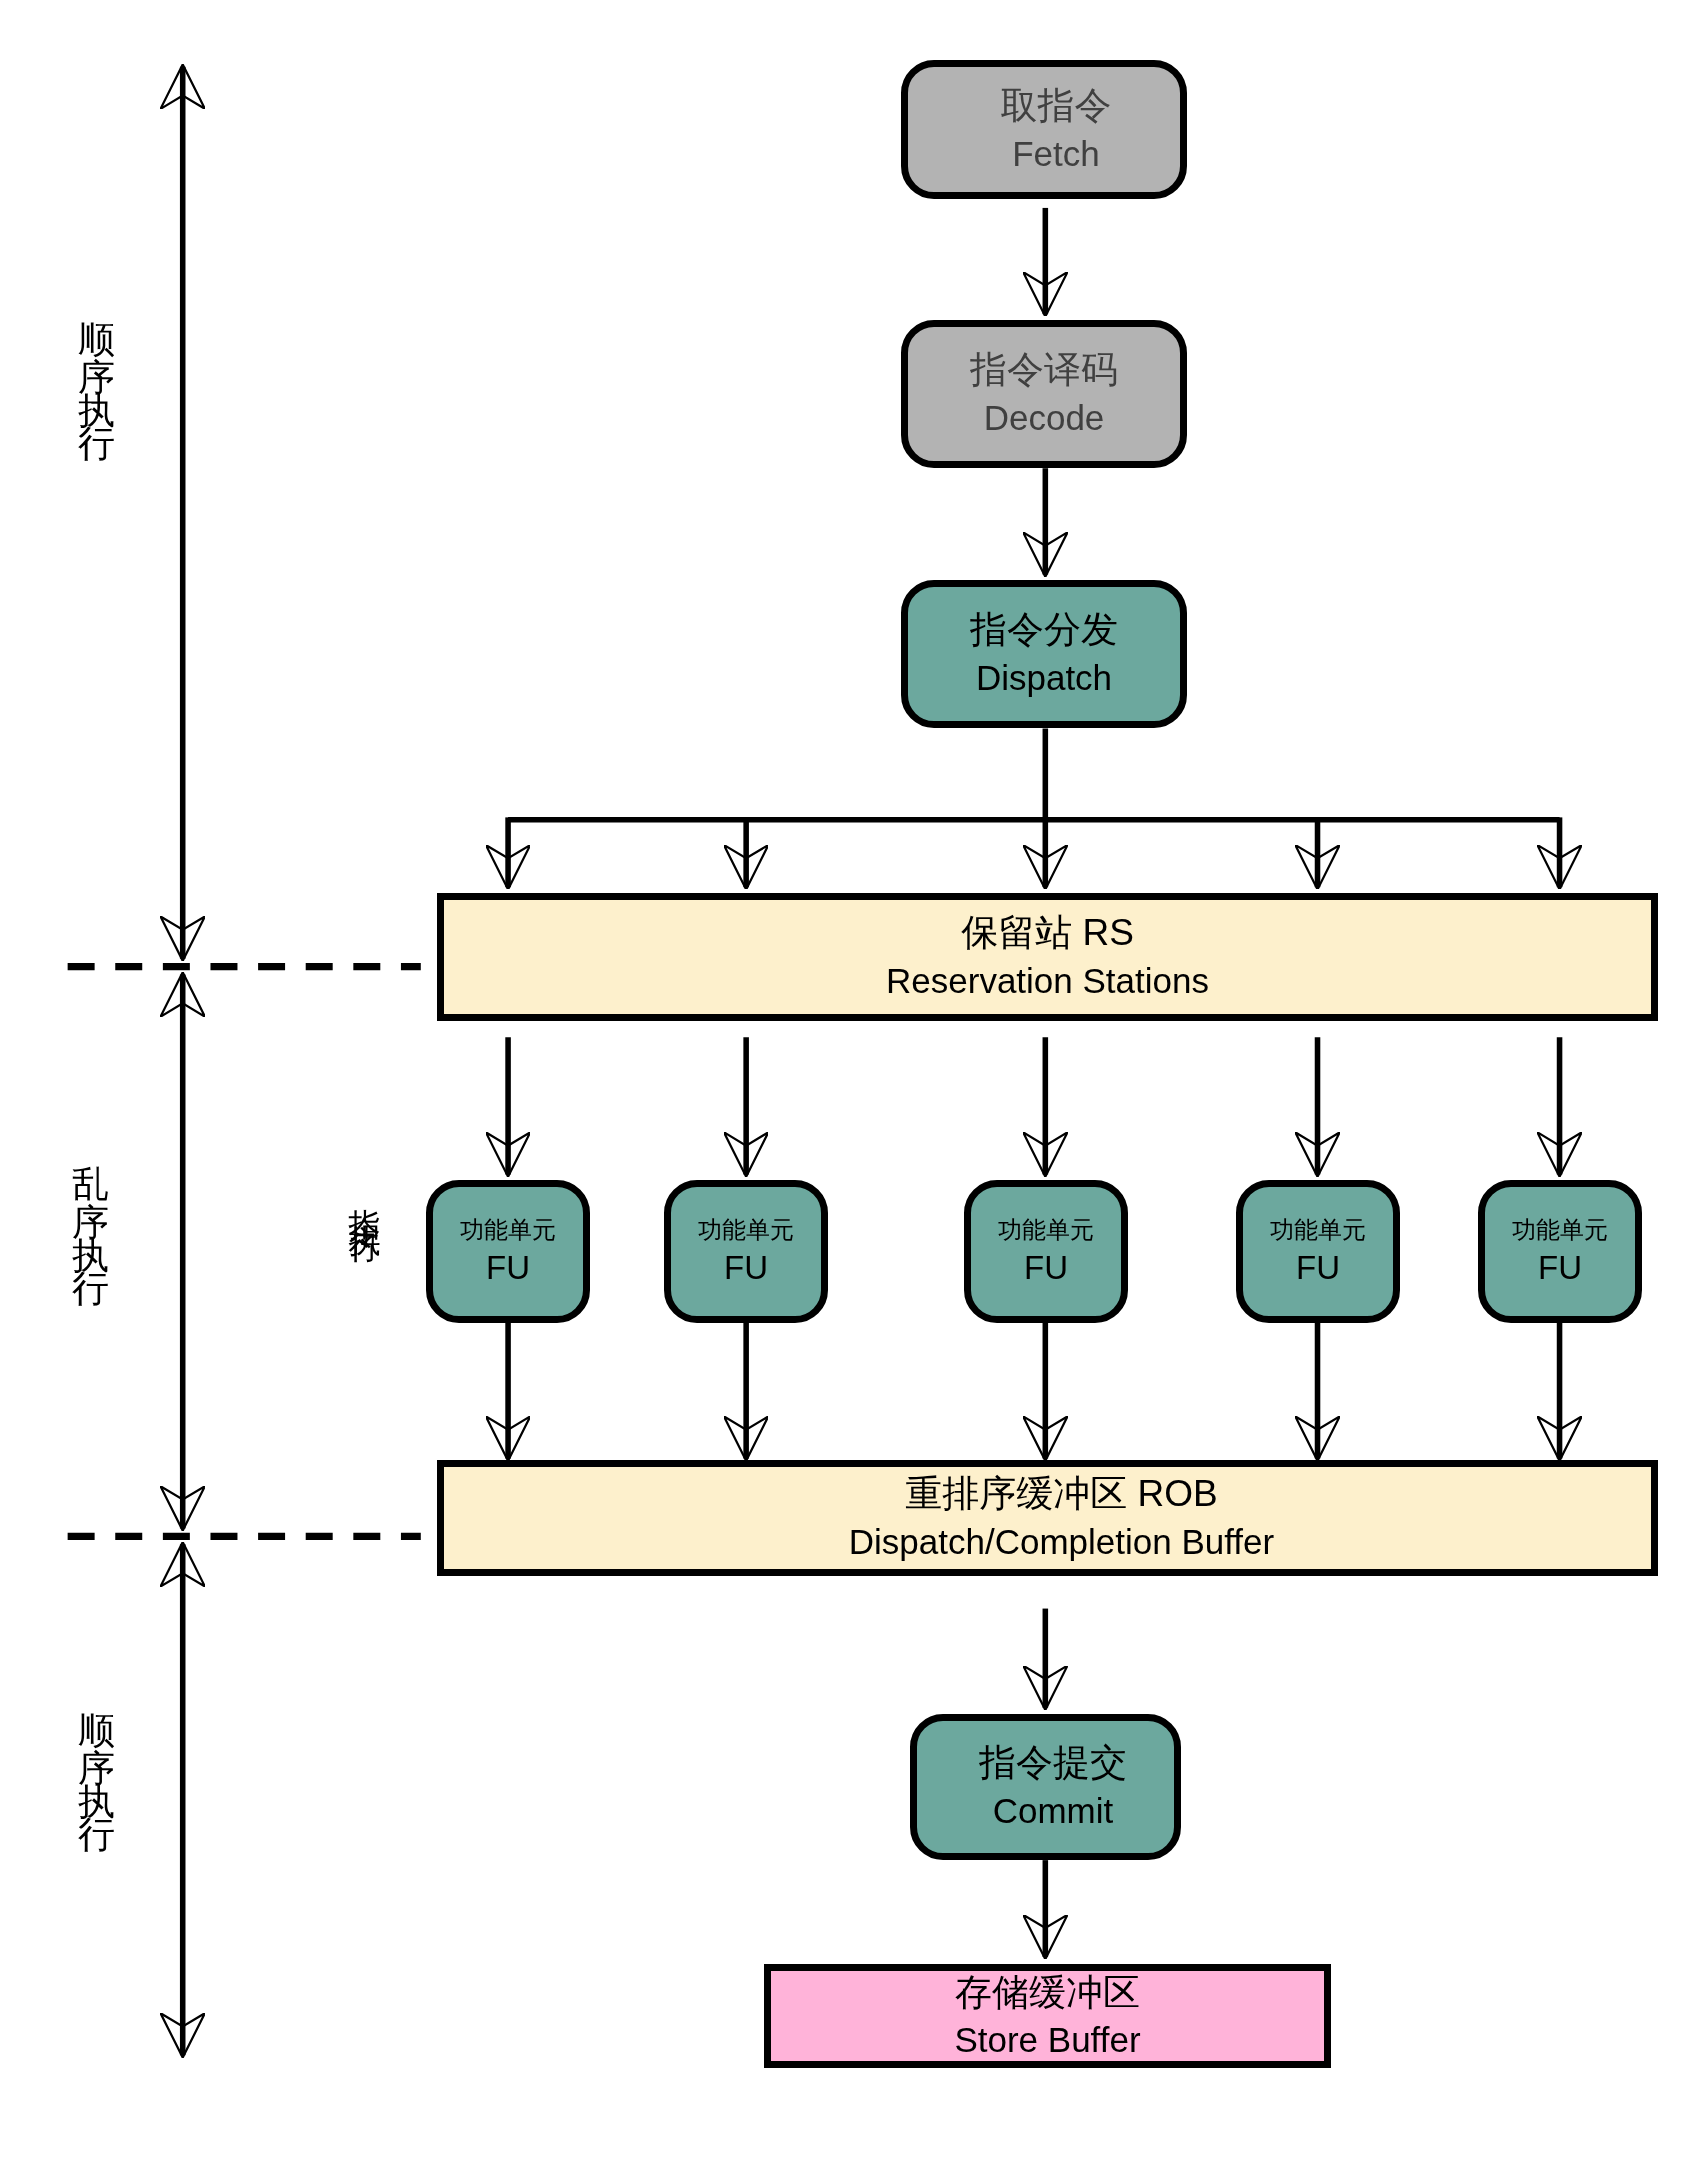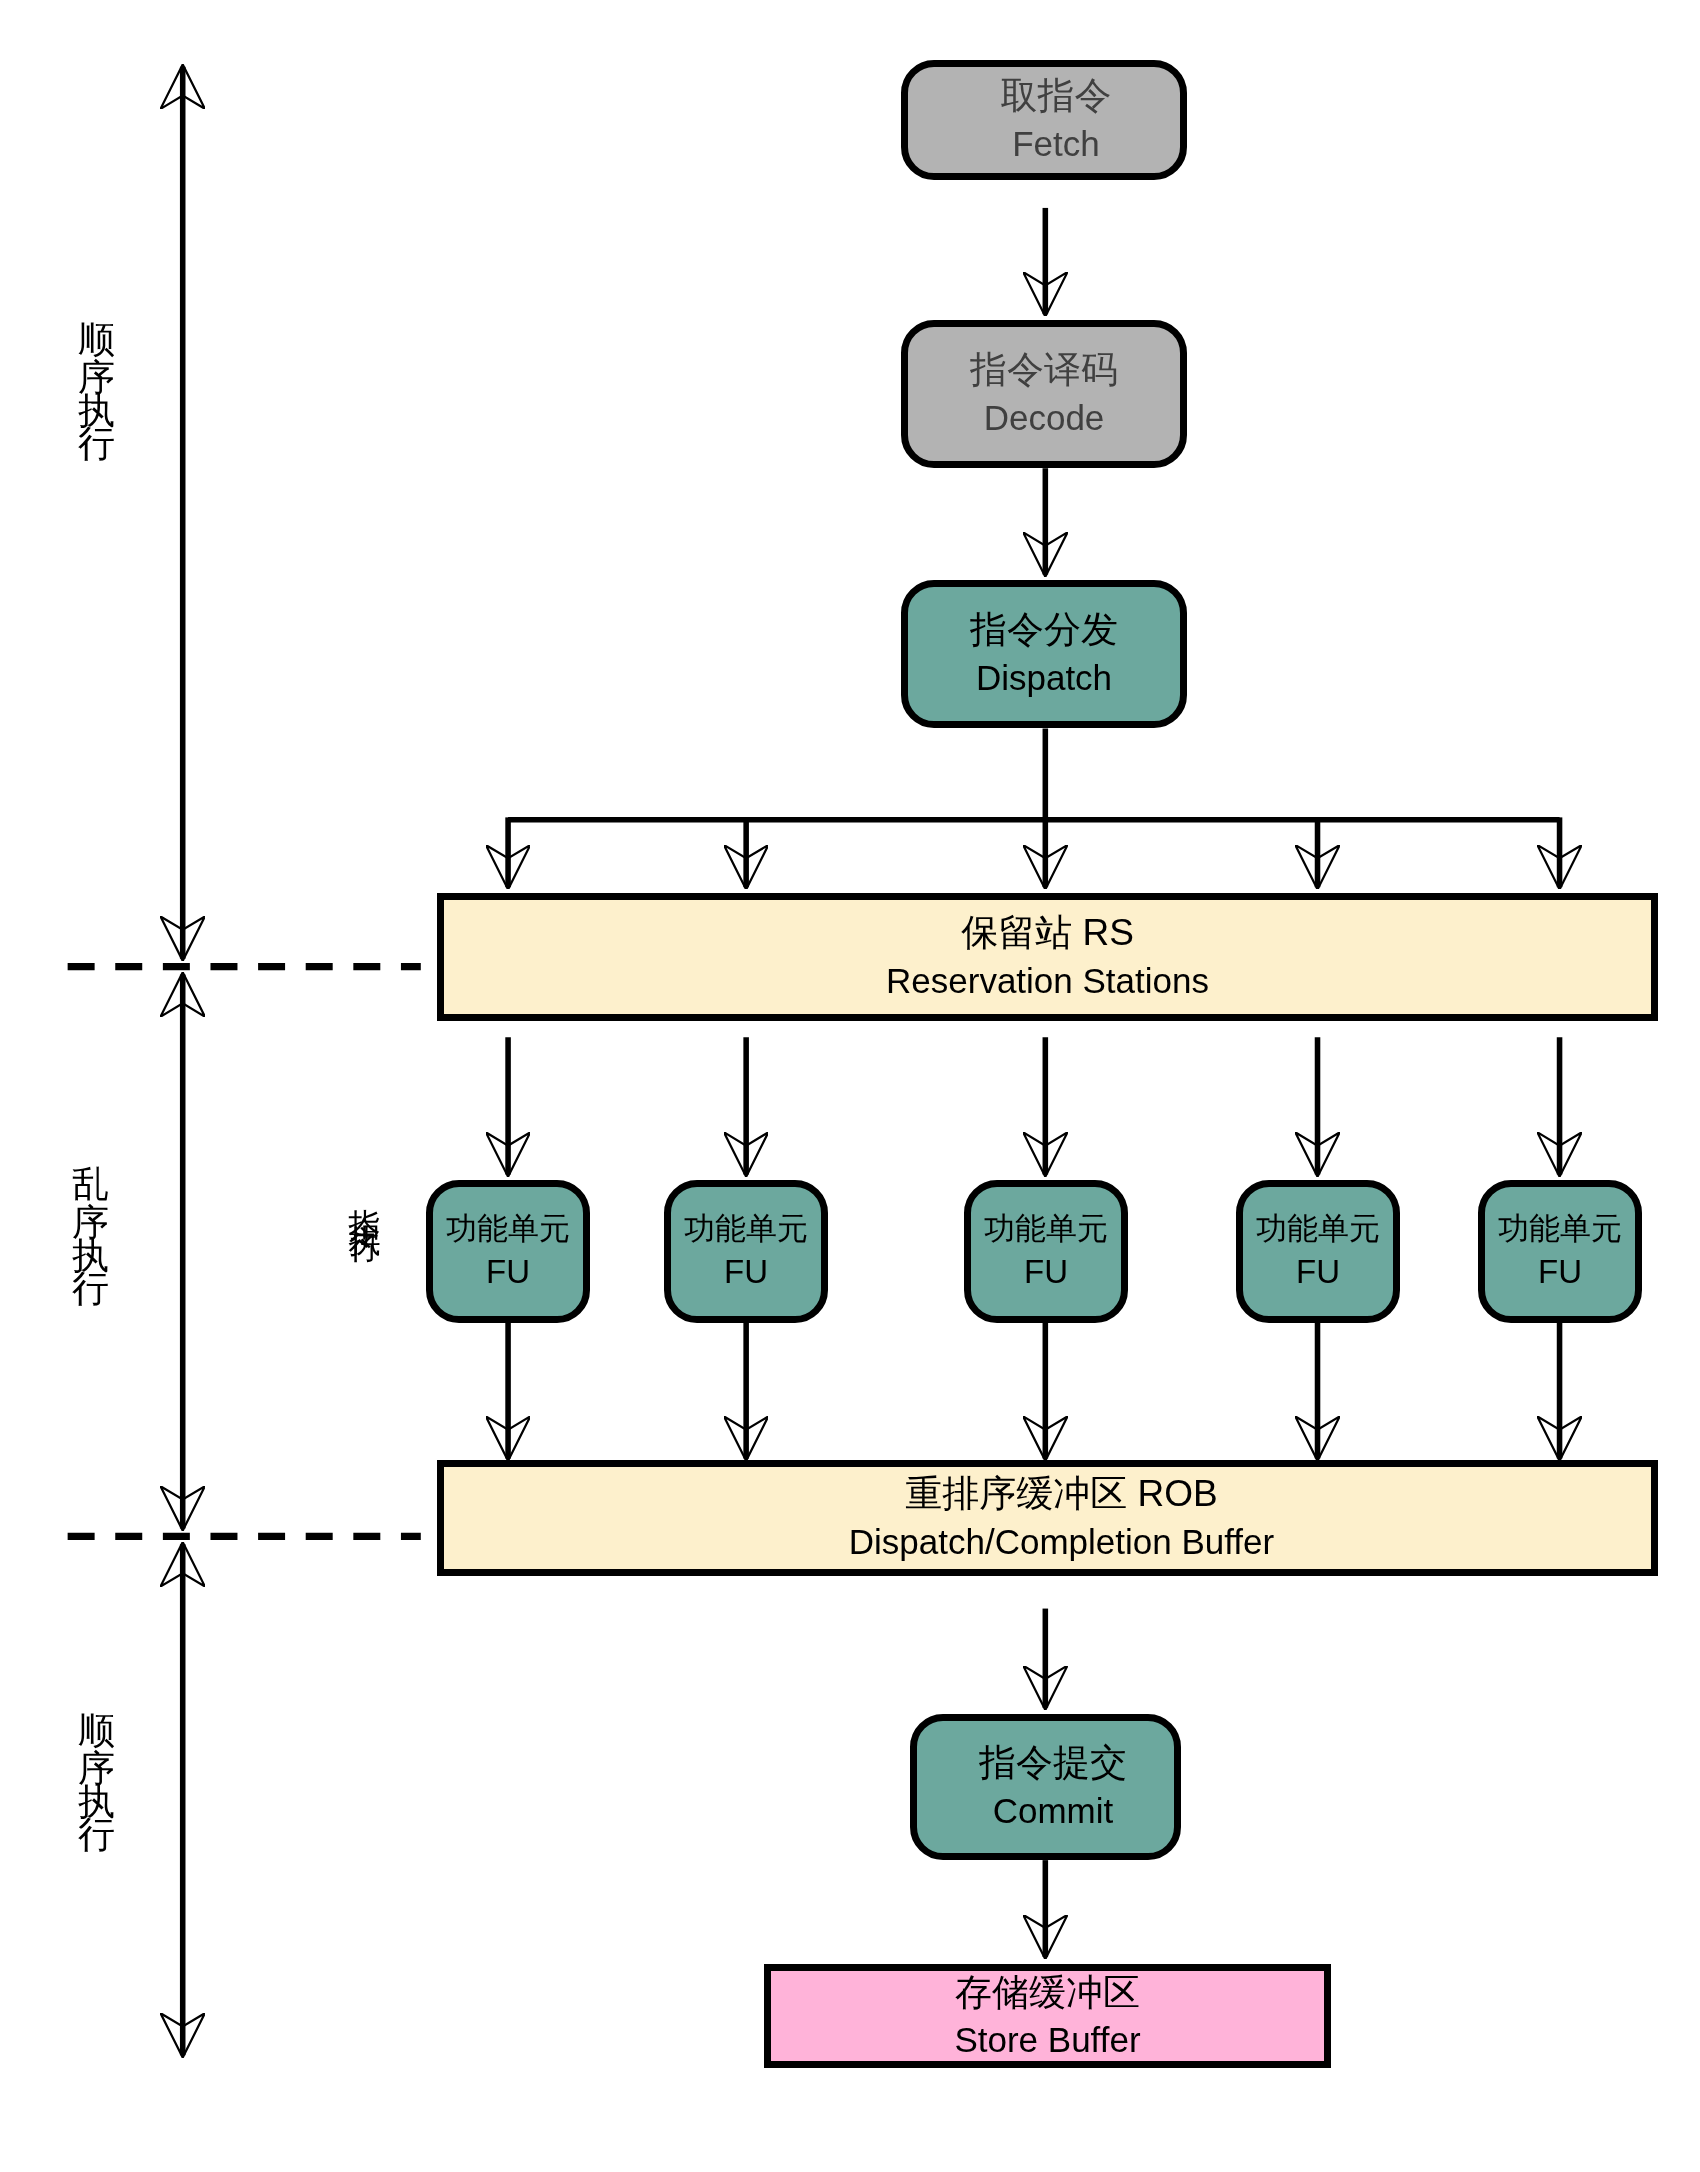--- a/index.html
+++ b/index.html
@@ -21,21 +21,21 @@
     color:#000;
   }
   .round{border-radius:33px;}
   .gray {background:var(--c-gray,#b3b3b3);}
   .teal {background:var(--c-teal,#6ca89e);}
   .cream{background:var(--c-cream,#fdf0cc);}
   .pink {background:var(--c-pink,#ffb3d9);}
   .gray .zh,.gray .en{color:var(--c-gray_text,#404040);}
   .zh{font-size:37px;}
   .en{font-size:35px;}
-  .fu .zh{font-size:31px;}
+  .fu .zh{font-size:24px;}
   .fu .en{font-size:33px;}
   .vlabel{
     position:absolute;
     writing-mode:vertical-rl;
     text-orientation:upright;
     font-size:37px;
     letter-spacing:35px;
     color:#000;
     white-space:nowrap;
   }
@@ -85,21 +85,21 @@
 
     <line x1="1317" y1="2027" x2="1317" y2="2152" stroke-width="7" marker-end="url(#ah)"></line>
     <line x1="1317" y1="2344" x2="1317" y2="2466" stroke-width="7" marker-end="url(#ah)"></line>
   </svg>
 
   <div class="vlabel" style="left:71px;top:292px;">顺序执行</div>
   <div class="vlabel" style="left:65px;top:1137px;">乱序执行</div>
   <div class="vlabel" style="left:71px;top:1683px;">顺序执行</div>
   <div class="vlabel small" style="left:343px;top:1183px;">指令执行</div>
 
-  <div class="node round gray" style="left:901px;top:60px;width:286px;height:120px;padding-left:24px;">
+  <div class="node round gray" style="left:901px;top:60px;width:286px;height:139px;padding-left:24px;">
     <span class="zh">取指令</span>
     <span class="en">Fetch</span>
   </div>
 
   <div class="node round gray" style="left:901px;top:320px;width:286px;height:148px;">
     <span class="zh">指令译码</span>
     <span class="en">Decode</span>
   </div>
 
   <div class="node round teal" style="left:901px;top:580px;width:286px;height:148px;">

